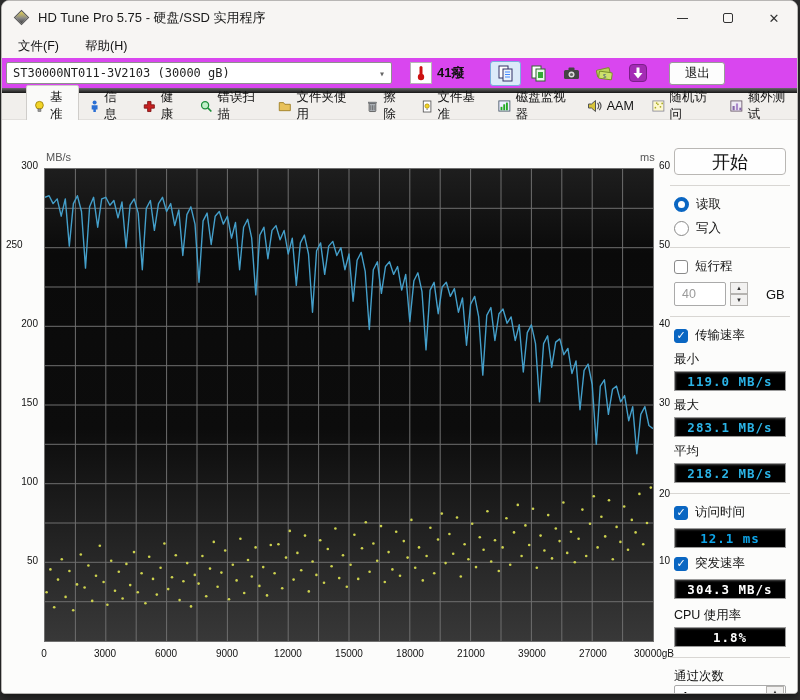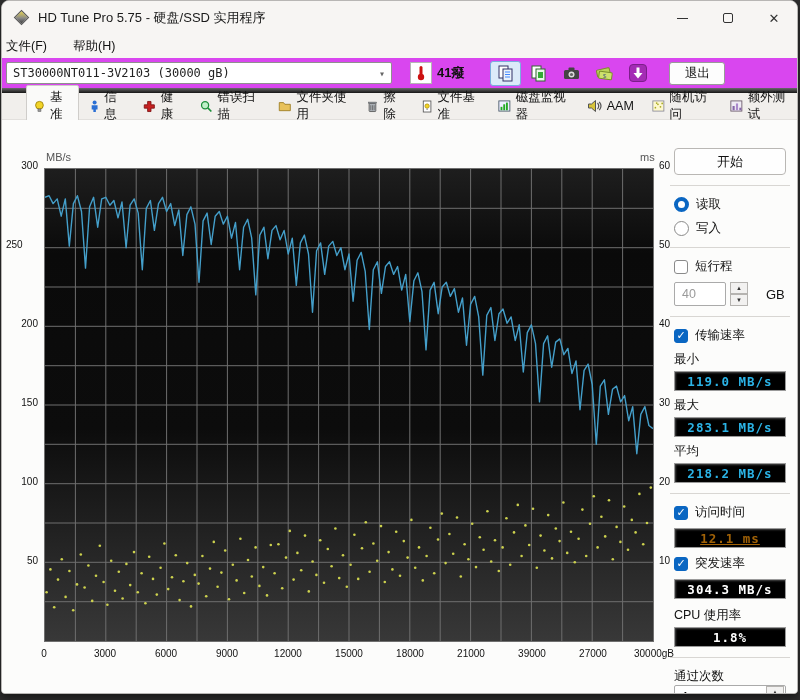--- a/index.html
+++ b/index.html
@@ -13,21 +13,21 @@
   #app-icon { width:16px; height:16px; margin-right:8px; position:relative; }
   #app-icon .d1 { position:absolute; left:2px; top:2px; width:11px; height:11px; transform:rotate(45deg);
                   background:linear-gradient(135deg,#e8d44a 0%,#8a8a8a 55%,#3a3a3a 100%); border:1px solid #555; }
   #title-text { font-size:13px; color:#1a1a1a;text-align:right; }
   #win-controls { margin-left:auto; display:flex; height:100%; }
   .win-btn { width:46px; height:100%; display:flex; align-items:center; justify-content:center; color:#333; font-size:13px; }
   #min-glyph { width:11px; height:1px; background:#333; display:block; }
   #max-glyph { width:10px; height:10px; border:1.2px solid #333; border-radius:2px; display:block; }
 
   
-  #menubar { height:23px; background:#f7f5f3; display:flex; align-items:center; padding-left:0; gap:18px; }
+  #menubar { height:23px; background:#f7f5f3; display:flex; align-items:center; padding-left:12px; gap:18px; }
   .menu-item { font-size:12.5px; color:#111; padding:2px 4px; }
 
   
   #toolbar { height:30px; background:#d946ef; display:flex; align-items:center; padding:0 4px; }
   #drive-combo { width:386px; height:22px; background:#fff; border:1px solid #8f8f8f; border-radius:2px;
                  display:flex; align-items:center; padding:0 6px; font-family:"DejaVu Sans Mono",monospace;
                  font-size:12px; color:#222; }
   #drive-combo .chev { margin-left:auto; font-size:10px; color:#666; }
   #thermo-box { width:22px; height:22px; background:#fff; border:1px solid #b5b5b5; margin-left:18px;
                 display:flex; align-items:center; justify-content:center; }
@@ -52,33 +52,33 @@
   #plot { position:absolute; left:42px; top:48px; width:610px; height:474px;
           background:linear-gradient(#1e1e1e 0%, #0a0a0a 18%, #0c0c0c 55%, #383838 100%);
           border:1px solid #6f6f6f; }
   #plot svg { display:block; }
   .axis-lab { position:absolute; font-size:11px; color:#555; }
   .tick-lab { position:absolute; font-size:10px; color:#111; }
 
   
   #panel { position:absolute; left:662px; top:0; width:130px; height:575px; padding:2px 8px 0 10px; }
   #start-btn { width:100%; height:27px; margin-top:26px; background:#fefefe; border:1px solid #b9b7b4;
-               border-radius:4px; font-size:13px; color:#111; display:flex; align-items:center; justify-content:center; }
+               border-radius:4px; font-size:18px; color:#111; display:flex; align-items:center; justify-content:center; }
   .sep { height:1px; background:#d8d6d3; margin:10px -4px; }
   .ctl-row { display:flex; align-items:center; gap:7px; margin:7px 0; }
   .ctl-label { font-size:12.5px; color:#111; }
   .radio { width:15px; height:15px; border-radius:50%; background:#fff; border:1px solid #8a8a8a; }
   .radio.on { border:4.5px solid #0a66c2; }
   .checkbox { width:14px; height:14px; border-radius:3px; background:#fff; border:1px solid #8a8a8a;
               display:flex; align-items:center; justify-content:center; font-size:11px; color:#fff; }
   .checkbox.on { background:#0a66c2; border-color:#0a66c2; }
   .lcd { height:20px; background:#000; border:1px solid #9a9a9a; box-shadow:inset 1px 1px 2px #444;
          display:flex; align-items:center; justify-content:center; font-family:"DejaVu Sans Mono",monospace;
          font-size:12.5px; font-weight:bold; letter-spacing:1px; margin:3px 0 6px 0; }
-  .lcd.cyan { color:#2bb3e6; } .lcd.yellow { color:#a16207;text-decoration:underline; } .lcd.white { color:#fff; }
+  .lcd.cyan { color:#2bb3e6; } .lcd.yellow { color:#0ea5e9; } .lcd.white { color:#fff; }
   .grp-label { font-size:12.5px; color:#111; margin-top:4px; }
   .spin-wrap { display:flex; align-items:center; gap:4px; margin:6px 0; }
   .spin-box { width:52px; height:24px; background:#fff; border:1px solid #aaa; border-radius:2px;
               display:flex; align-items:center; padding-left:7px; font-size:12.5px; }
   .spin-box.disabled { color:#9a9a9a; }
   .spin-arrows { display:flex; flex-direction:column; }
   .spin-arrows span { width:18px; height:12px; background:#f2f1f0; border:1px solid #b5b3b0; font-size:6px;
                       color:#333; display:flex; align-items:center; justify-content:center; }
   .unit-label { font-size:13px; color:#111; margin-left:14px; }
   #passes-spin { width:100%; height:24px; background:#fff; border:1px solid #aaa; border-radius:2px;
@@ -465,21 +465,21 @@
         <div class="tick-lab" style="left: 4px; top: 40px; width: 32px; text-align: right;">300</div>
         <div class="tick-lab" style="left: 4px; top: 119px; width: 32px; ">250</div>
         <div class="tick-lab" style="left: 4px; top: 198px; width: 32px; text-align: right;">200</div>
         <div class="tick-lab" style="left: 4px; top: 277px; width: 32px; text-align: right;">150</div>
         <div class="tick-lab" style="left: 4px; top: 356px; width: 32px; text-align: right;">100</div>
         <div class="tick-lab" style="left: 4px; top: 435px; width: 32px; text-align: right;">50</div>
         <div class="tick-lab" style="left: 657px; top: 40px;">60</div>
         <div class="tick-lab" style="left: 657px; top: 119px;">50</div>
         <div class="tick-lab" style="left: 657px; top: 198px;">40</div>
         <div class="tick-lab" style="left: 657px; top: 277px;">30</div>
-        <div class="tick-lab" style="left: 657px; top: 356px;">20</div>
+        <div class="tick-lab" style="left: 657px; top: 368px;">20</div>
         <div class="tick-lab" style="left: 657px; top: 435px;">10</div>
         <div class="tick-lab" style="left: 18px; top: 528px; width: 48px; text-align: center;">0</div>
         <div class="tick-lab" style="left: 79px; top: 528px; width: 48px; text-align: center;">3000</div>
         <div class="tick-lab" style="left: 140px; top: 528px; width: 48px; text-align: center;">6000</div>
         <div class="tick-lab" style="left: 201px; top: 528px; width: 48px; text-align: center;">9000</div>
         <div class="tick-lab" style="left: 262px; top: 528px; width: 48px; text-align: center;">12000</div>
         <div class="tick-lab" style="left: 323px; top: 528px; width: 48px; text-align: center;">15000</div>
         <div class="tick-lab" style="left: 384px; top: 528px; width: 48px; text-align: center;">18000</div>
         <div class="tick-lab" style="left: 445px; top: 528px; width: 48px; text-align: center;">21000</div>
         <div class="tick-lab" style="left: 506px; top: 528px; width: 48px; text-align: center;">39000</div>

